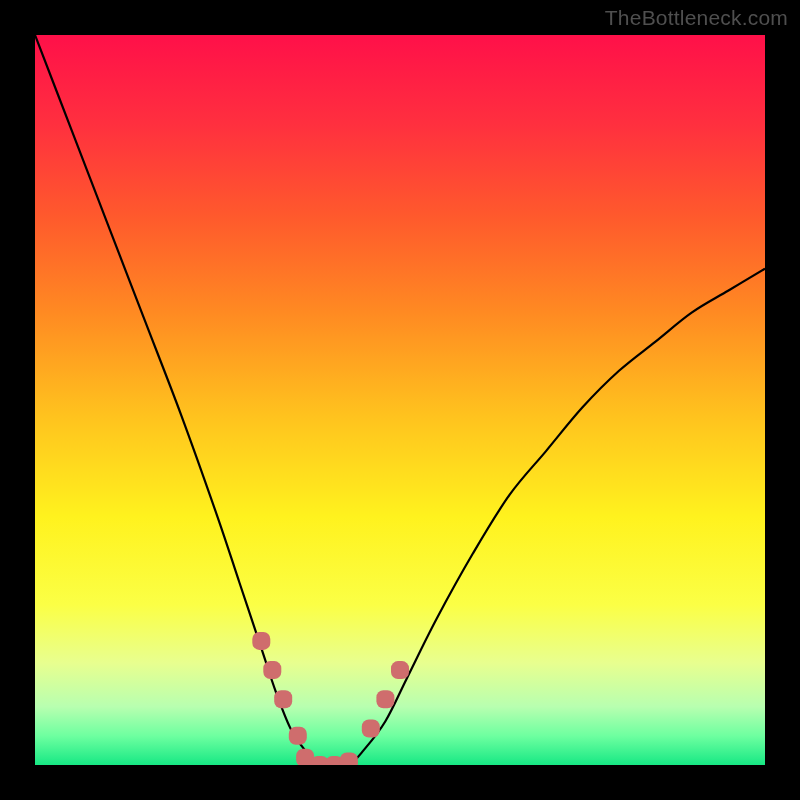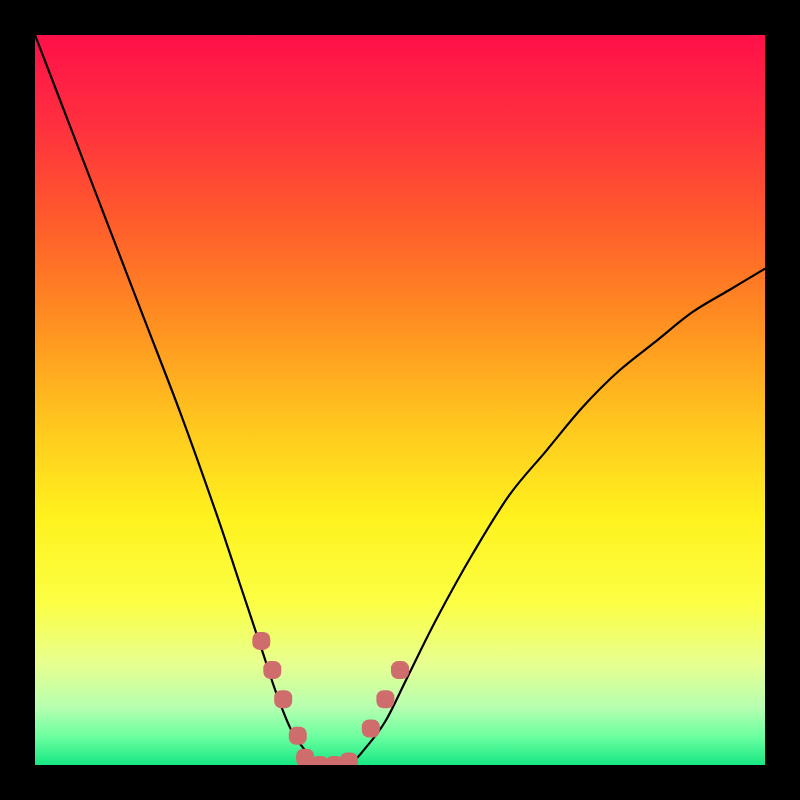--- a/index.html
+++ b/index.html
@@ -38,20 +38,21 @@
   }
   svg {
     display: block;
   }
 </style>
 </head>
 <body>
 
 <div class="frame">
 
+  <div class="watermark">TheBottleneck.com</div>
 
   <div class="plot-area">
     <svg id="chart-svg" width="730" height="730" viewBox="0 0 730 730">
       <defs>
         <linearGradient id="bg-grad" x1="0" y1="0" x2="0" y2="1">
             <stop offset="0.0%" stop-color="#ff1049"></stop>
             <stop offset="12.0%" stop-color="#ff2f3f"></stop>
             <stop offset="25.0%" stop-color="#ff5a2c"></stop>
             <stop offset="38.0%" stop-color="#ff8a22"></stop>
             <stop offset="52.0%" stop-color="#ffc21e"></stop>

